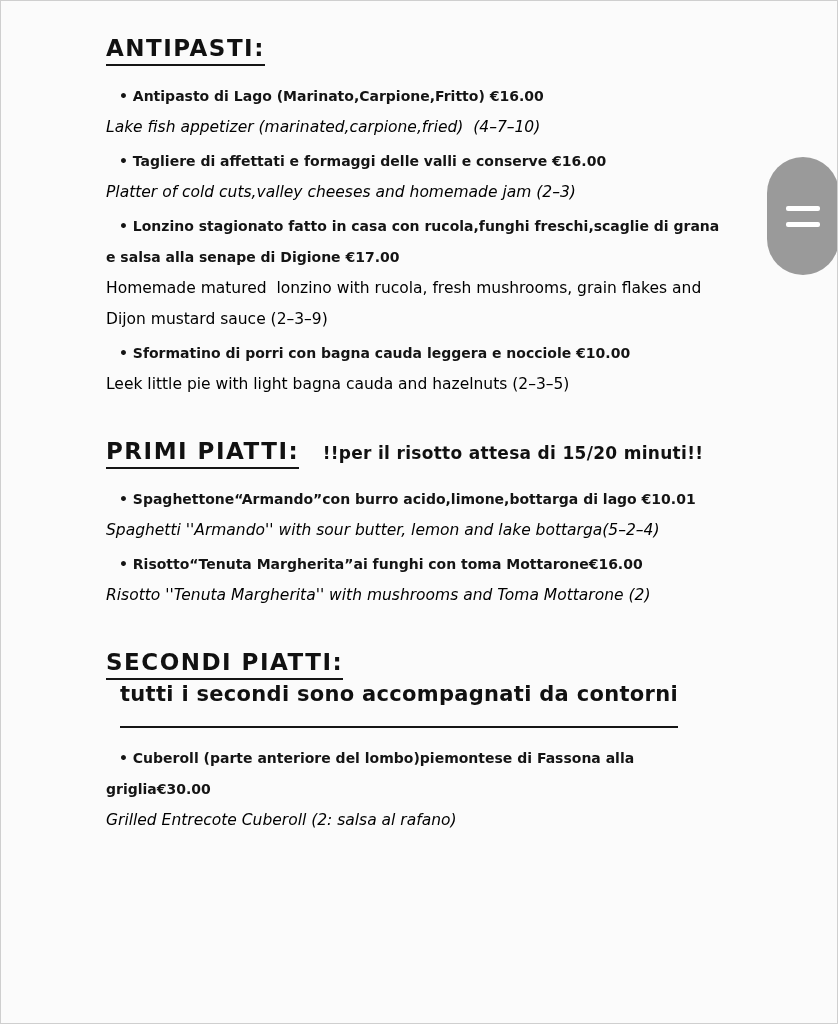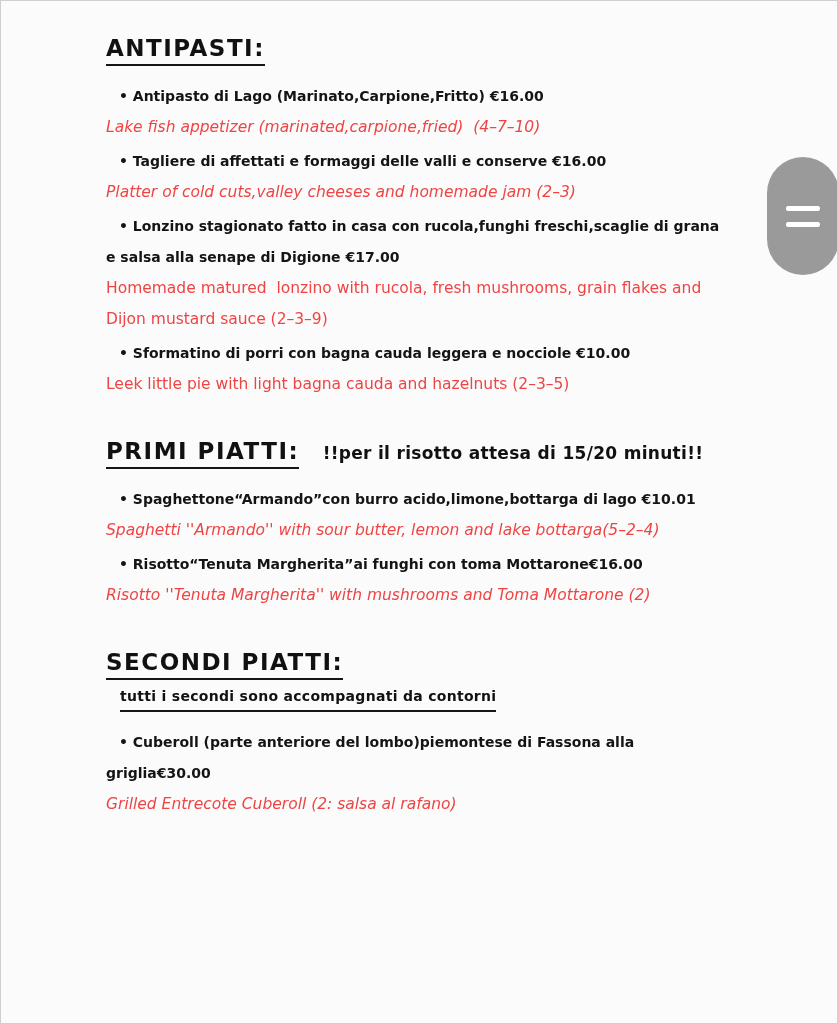--- a/index.html
+++ b/index.html
@@ -37,41 +37,41 @@
   }
   .sec-note {
     font-size: 17px;
     font-weight: 600;
     letter-spacing: 0.3px;
     margin-left: 14px;
     text-align: center;
   }
   .sec-note.underlined {
     display: inline-block;
-    font-size: 14px;
+    font-size: 21px;
     border-bottom: 2px solid #151515;
-    padding-bottom: 6px;
+    padding-bottom: 20px;
   }
 
   .item { margin: 0 0 3px 0; }
   .it {
     margin: 0;
     font-size: 14px;
     font-weight: 600;
     line-height: 31px;
     text-indent: 13px;
     white-space: pre-wrap;
     color: #141414;
   }
   .en {
     margin: 0;
     font-size: 15.5px;
     font-weight: 400;
     line-height: 31px;
-    color: #ef4444;
+    color: #000000;
     white-space: pre-wrap;
   }
   .en.italic { font-style: italic; }
 
   .fab {
     position: absolute;
     top: 156px;
     right: -2px;
     width: 72px;
     height: 118px;

